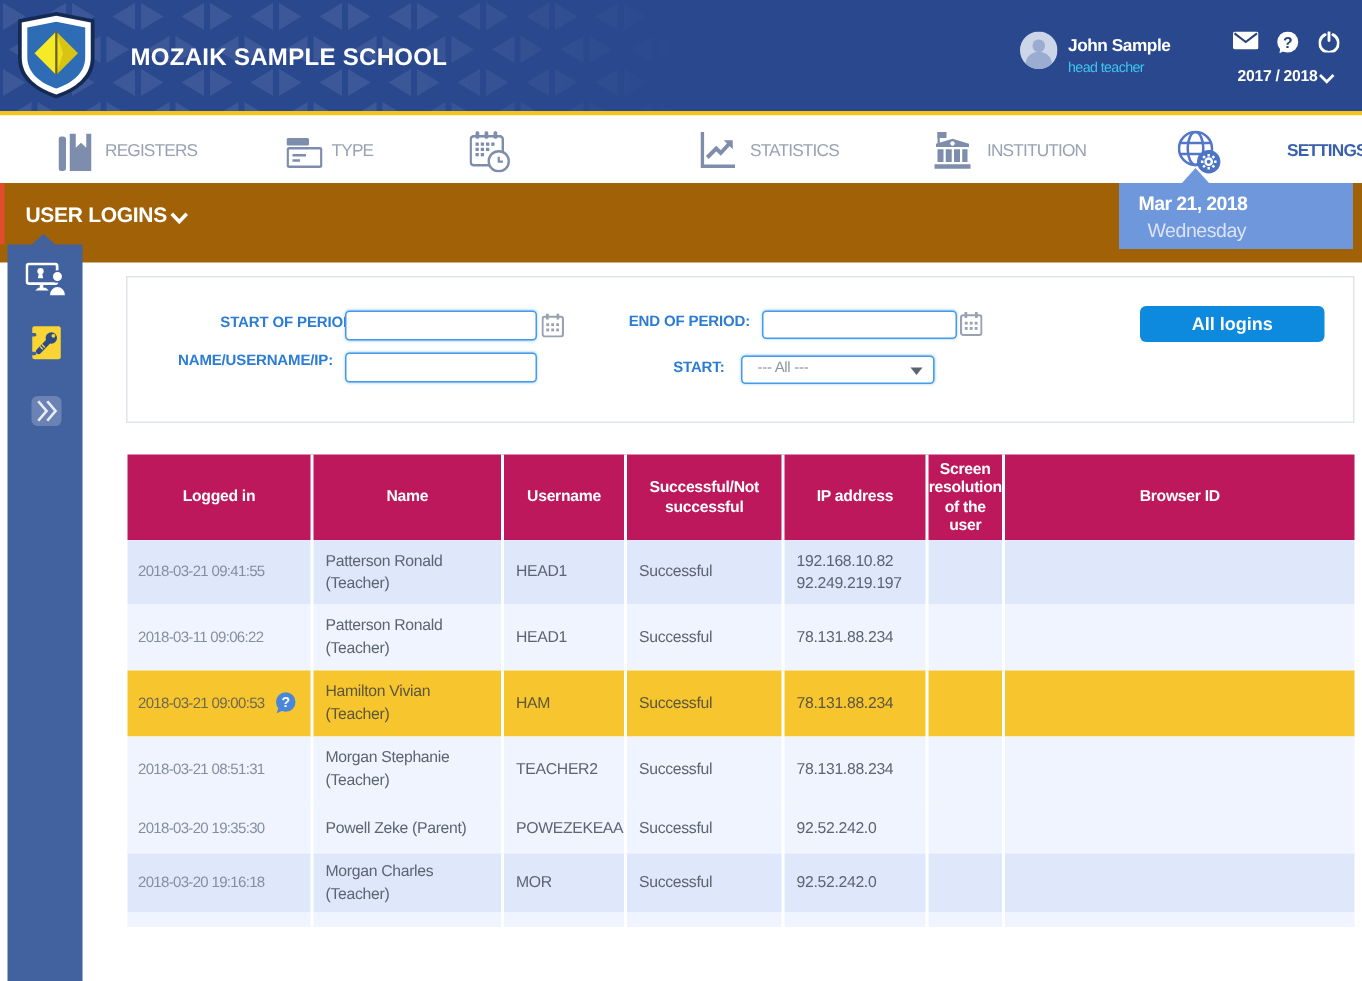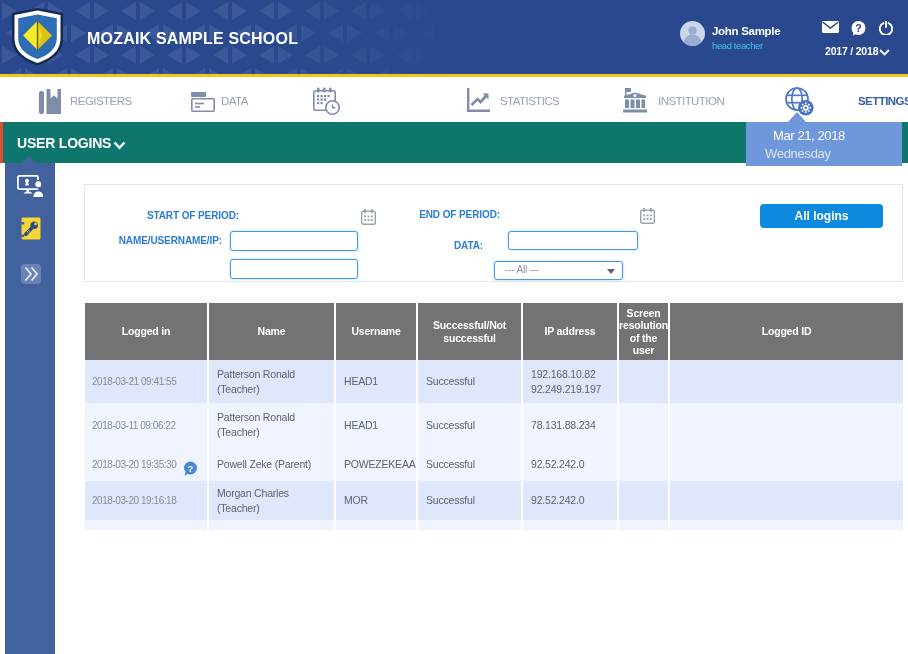--- a/index.html
+++ b/index.html
@@ -9,40 +9,40 @@
 #hdr { position:absolute; left:0; top:0; width:908px; height:74px; background:#24427D; }
 #ttl { position:absolute; left:87px; top:30px; font-size:16px; font-weight:bold; color:#fff; letter-spacing:.2px; }
 #jname { position:absolute; left:712px; top:25px; font-size:11.5px; font-weight:bold; color:#fff; letter-spacing:-.3px; }
 #jrole { position:absolute; left:712px; top:40px; font-size:9.5px; color:#41c4ef; letter-spacing:-.4px; }
 #yr { position:absolute; left:825px; top:45px; font-size:10.5px; font-weight:bold; color:#fff; letter-spacing:-.2px; }
 #yellow { position:absolute; left:0; top:74px; width:908px; height:3px; background:#F2C51A; }
 
 #nav { position:absolute; left:0; top:77px; width:908px; height:45px; background:#fff; }
 .navtx { position:absolute; top:95px; font-size:11.5px; color:#98A2B3; letter-spacing:-.55px; }
 
-#bar { position:absolute; left:0; top:122px; width:908px; height:41px; background:#0f766e; }
+#bar { position:absolute; left:0; top:122px; width:908px; height:53px; background:#a16207; }
 #redstrip { position:absolute; left:0; top:0; width:3px; height:41px; background:#E14B2E; }
 #barttl { position:absolute; left:17px; top:13px; font-size:14px; font-weight:bold; color:#fff; letter-spacing:-.2px; }
 #datebox { position:absolute; left:746px; top:122px; width:156px; height:44px; background:#6F97DC; }
-#datebox .l1 { position:absolute; left:27px; top:6px; font-size:13px; font-weight:normal; color:#fff; letter-spacing:-.4px; }
+#datebox .l1 { position:absolute; left:13px; top:6px; font-size:13px; font-weight:bold; color:#fff; letter-spacing:-.4px; }
 #datebox .l2 { position:absolute; left:19px; top:23.5px; font-size:13px; color:#DBE3F5; letter-spacing:-.3px; }
 #dnotch { position:absolute; left:788px; top:112px; width:0; height:0; border-left:9.5px solid transparent; border-right:9.5px solid transparent; border-bottom:10px solid #6F97DC; }
 
 #side { position:absolute; left:5px; top:163px; width:50px; height:491px; background:#41619F; }
 #snotch { position:absolute; left:21px; top:156px; width:0; height:0; border-left:8px solid transparent; border-right:8px solid transparent; border-bottom:7px solid #41619F; }
 #sbtn3 { position:absolute; left:16px; top:101px; width:20px; height:20px; background:rgba(255,255,255,.22); border-radius:4px; }
 
 #panel { position:absolute; left:84px; top:184px; width:819px; height:98px; background:#fff; border:1px solid #E0E4EB; }
 .flabel { position:absolute; font-size:10px; font-weight:bold; color:#2B7CD4; text-align:right; letter-spacing:-.1px; }
-.finput { position:absolute; background:#fff; border:1px solid #449CE9; border-radius:3px; box-shadow:0 0 2px rgba(68,156,233,.55);margin-top:24px; }
+.finput { position:absolute; background:#fff; border:1px solid #449CE9; border-radius:3px; box-shadow:0 0 2px rgba(68,156,233,.55); }
 #allbtn { position:absolute; left:675px; top:19px; width:123px; height:24px; background:#0D89DE; border-radius:4px; color:#fff; font-size:12px; font-weight:bold; text-align:center; line-height:24px; }
 
 #tbl { position:absolute; left:85px; top:303px; width:818px; }
 table { border-collapse:collapse; width:818px; table-layout:fixed; }
-th { background:#737373; color:#fff; font-size:10.5px; font-weight:bold; letter-spacing:-.2px; line-height:12.5px; text-align:center; vertical-align:middle; border-right:2px solid #fff; padding:0;margin-top:33px; }
+th { background:#be185d; color:#fff; font-size:10.5px; font-weight:bold; letter-spacing:-.2px; line-height:12.5px; text-align:center; vertical-align:middle; border-right:2px solid #fff; padding:0;margin-top:33px; }
 th:last-child, td:last-child { border-right:none; }
 td { font-size:10.5px; letter-spacing:-.2px; color:#5C6472; vertical-align:middle; border-right:2px solid #fff; padding:0 0 0 8px; line-height:15px; }
 td.tm { color:#858EA0; padding-left:7px; white-space:nowrap; font-size:10px; letter-spacing:-.45px;margin-top:24px; }
 tr.odd td { background:#DFE8FA; }
 tr.even td { background:#EFF4FE; }
 tr.hl td { background:#F7C62E; color:#5B563C; }
 tr.hl td.tm { color:#6E684E; }
 #selarrow { position:absolute; right:7px; top:7px; width:0; height:0; border-left:4px solid transparent; border-right:4px solid transparent; border-top:5px solid #5B6370; }
 .icon { position:absolute; }
 </style>
@@ -72,21 +72,21 @@
         <rect width="460" height="74" fill="url(#tri)" mask="url(#mfade)"></rect>
       </svg>
     </div>
   <div id="ttl">MOZAIK SAMPLE SCHOOL</div>
   <div id="jname">John Sample</div>
   <div id="jrole">head teacher</div>
   <div id="yr">2017 / 2018</div>
   <div id="yellow"></div>
   <div id="nav"></div>
   <span class="navtx" style="left:70px;">REGISTERS</span>
-  <span class="navtx" style="left:221px;">DATA</span>
+  <span class="navtx" style="left:221px;">TYPE</span>
   <span class="navtx" style="left:348px;margin-top:40px;">CALENDAR</span>
   <span class="navtx" style="left:500px;">STATISTICS</span>
   <span class="navtx" style="left:658px;">INSTITUTION</span>
   <span class="navtx" style="left:858px; color:#3A60AD; font-weight:bold;">SETTINGS</span>
   <div id="bar">
     <div id="redstrip"></div>
     <div id="barttl">USER LOGINS</div>
   </div>
   <div id="dnotch"></div>
   <div id="datebox">
@@ -97,21 +97,21 @@
     <div id="sbtn3"></div>
   </div>
   <div id="snotch"></div>
   <div id="panel">
     <div class="flabel" style="left:17px; top:25px; width:137px;">START OF PERIOD:</div>
     <div class="finput" style="left:145px; top:22px; width:128px; height:20px;"></div>
     <div class="flabel" style="left:0px; top:50px; width:137px;">NAME/USERNAME/IP:</div>
     <div class="finput" style="left:145px; top:50px; width:128px; height:20px;"></div>
     <div class="flabel" style="left:0px; top:24px; width:415px;">END OF PERIOD:</div>
     <div class="finput" style="left:423px; top:22px; width:130px; height:19px;"></div>
-    <div class="flabel" style="left:0px; top:55px; width:398px;">DATA:</div>
+    <div class="flabel" style="left:0px; top:55px; width:398px;">START:</div>
     <div class="finput" style="left:409px; top:52px; width:129px; height:19px;">
         <span style="position:absolute;left:10px;top:2px;font-size:10px;color:#8D95A5;letter-spacing:-.2px;">--- All ---</span>
         <span id="selarrow"></span>
       </div>
     <div id="allbtn">All logins</div>
   </div>
   <div id="tbl">
     <table>
       <colgroup>
           <col style="width:123px">
@@ -123,35 +123,53 @@
           <col style="width:234px">
         </colgroup>
       <tbody>
           <tr style="height:57px;">
         <th>Logged in</th>
             <th>Name</th>
             <th>Username</th>
             <th>Successful/Not<br>successful</th>
             <th>IP address</th>
             <th>Screen<br>resolution<br>of the<br>user</th>
-            <th>Logged ID</th>
+            <th>Browser ID</th>
       </tr>
       <tr class="odd" style="height:43px;">
         <td class="tm">2018-03-21 09:41:55</td>
             <td>Patterson Ronald<br>(Teacher)</td>
             <td>HEAD1</td>
             <td>Successful</td>
             <td>192.168.10.82<br>92.249.219.197</td>
             <td></td>
             <td></td>
       </tr>
       <tr class="even" style="height:44px;">
         <td class="tm">2018-03-11 09:06:22</td>
             <td>Patterson Ronald<br>(Teacher)</td>
             <td>HEAD1</td>
+            <td>Successful</td>
+            <td>78.131.88.234</td>
+            <td></td>
+            <td></td>
+      </tr>
+      <tr class="hl" style="height:44px;">
+        <td class="tm">2018-03-21 09:00:53</td>
+            <td>Hamilton Vivian<br>(Teacher)</td>
+            <td>HAM</td>
+            <td>Successful</td>
+            <td>78.131.88.234</td>
+            <td></td>
+            <td></td>
+      </tr>
+      <tr class="even" style="height:44px;">
+        <td class="tm">2018-03-21 08:51:31</td>
+            <td>Morgan Stephanie<br>(Teacher)</td>
+            <td>TEACHER2</td>
             <td>Successful</td>
             <td>78.131.88.234</td>
             <td></td>
             <td></td>
       </tr>
       <tr class="even" style="height:34px;">
         <td class="tm">2018-03-20 19:35:30</td>
             <td>Powell Zeke (Parent)</td>
             <td>POWEZEKEAA</td>
             <td>Successful</td>

